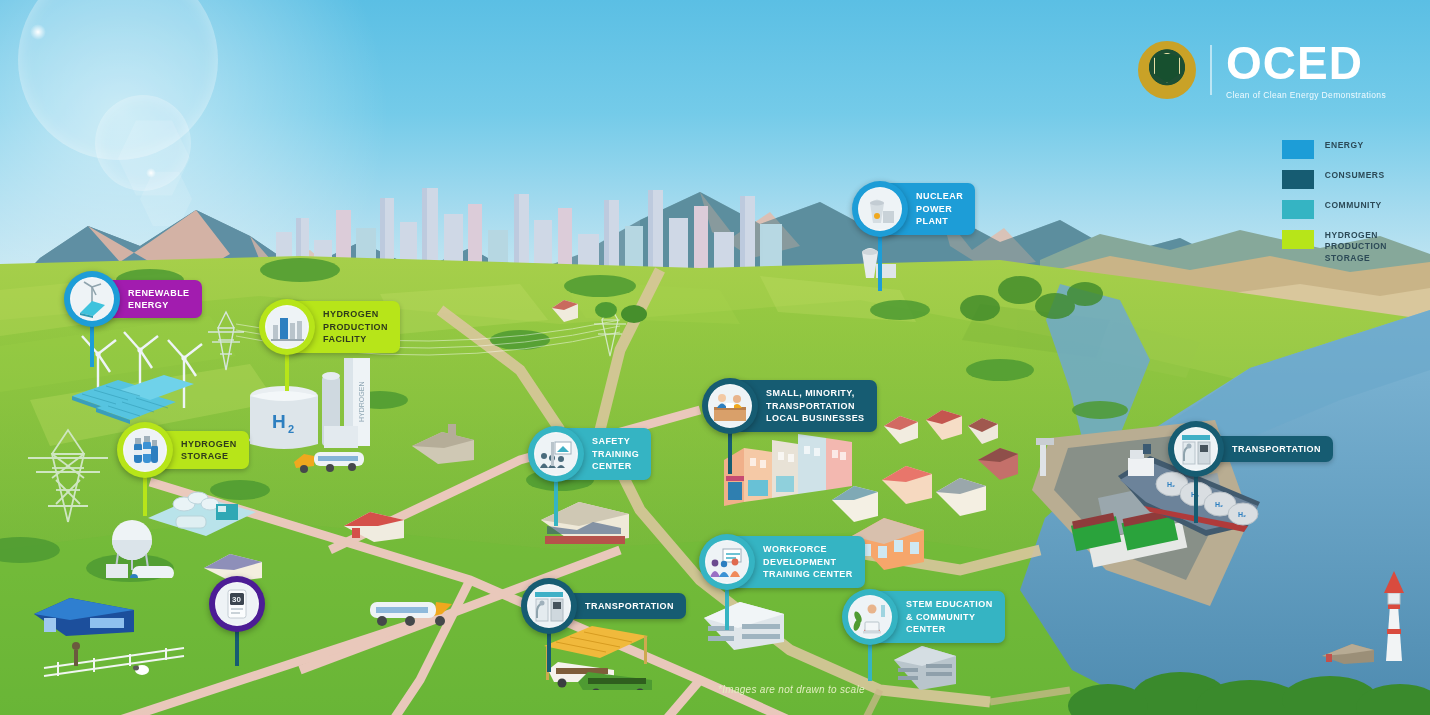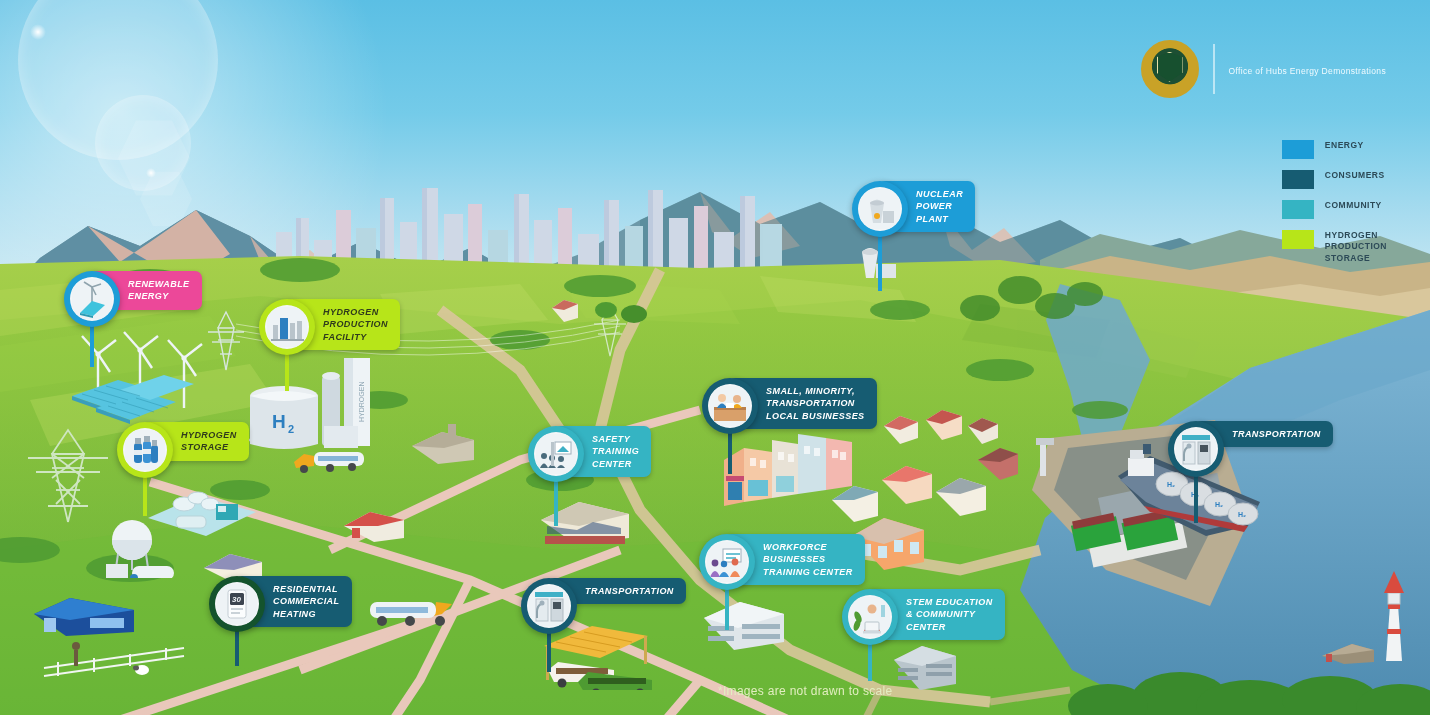--- a/index.html
+++ b/index.html
@@ -41,32 +41,32 @@
   .oced-sub { font-size:8.5px; letter-spacing:.35px; margin-top:5px; color:#f0fbff; }
 
   
   .legend { position:absolute; right:43px; top:140px; }
   .lg-row { display:flex; align-items:flex-start; margin-bottom:11px; }
   .lg-sw { width:32px; height:19px; flex:none; margin-right:11px; }
   .lg-tx { font-size:8.5px; font-weight:bold; color:#2c4a57; letter-spacing:.5px;
            line-height:1.35; text-transform:uppercase; }
 
   
-  .callout { position:absolute; display:flex; align-items:flex-start;font-style:italic; }
+  .callout { position:absolute; display:flex; align-items:center; }
   .pin { position:absolute; left:50%; top:100%; width:4px; transform:translateX(-50%);
          z-index:0; }
   .bubble { border-radius:7px; padding:7px 12px 7px 38px; margin-left:-30px;
      font-size:9px; font-weight:bold; color:#fff; letter-spacing:.45px; line-height:1.38;
      box-shadow:0 2px 5px rgba(0,0,0,.22); position:relative; z-index:1; white-space:pre-line; }
   .disc { width:56px; height:56px; border-radius:50%; position:relative; z-index:3;
      display:flex; align-items:center; justify-content:center; flex:none;
      box-shadow:0 2px 6px rgba(0,0,0,.3); }
   .disc-in { width:44px; height:44px; border-radius:50%; background:#f3f6f8;
      overflow:hidden; display:flex; align-items:center; justify-content:center; }
-  .footnote { position:absolute; font-size:12px; color:#e2eec0;
+  .footnote { position:absolute; font-size:10px; font-style:italic; color:#e2eec0;
      letter-spacing:.3px; }
 
   svg { display:block; }
 </style>
 </head>
 <body>
 
 <div id="stage">
 
   <div class="sky"></div>
@@ -582,21 +582,22 @@
     <ellipse cx="86" cy="30" rx="13" ry="9" fill="#468f2c"></ellipse>
   </svg>
 
 
   <div class="brand">
     <div class="seal">
         <div class="seal-i"></div>
       </div>
     <div class="divider"></div>
     <div class="oced">
-      <div class="oced-sub">Office of Hubs Energy Demonstrations</div>
+      <div class="oced-main">OCED</div>
+      <div class="oced-sub">Clean of Clean Energy Demonstrations</div>
     </div>
   </div>
 
   <div class="legend" id="legend">
       <div class="lg-row">
         <div class="lg-sw" style="background: rgb(29, 157, 215);"></div>
         <div class="lg-tx">ENERGY</div>
       </div>
       <div class="lg-row">
         <div class="lg-sw" style="background: rgb(22, 92, 114);"></div>
@@ -625,21 +626,21 @@
               <path d="M13,34 L10,14 Q17,7 24,14 L21,34 Z" fill="#d5dde2"></path>
               <ellipse cx="17" cy="14" rx="7" ry="2.5" fill="#c3ccd3"></ellipse>
               <rect x="23" y="22" width="11" height="12" fill="#c9d2d8"></rect>
               <circle cx="17" cy="27" r="3" fill="#f0a81e"></circle>
             </svg>
           </div>
         </div>
       </div>
       <div class="callout" style="left: 64px; top: 271px; flex-direction: row-reverse; justify-content: flex-end;">
         <div class="pin" style="height: 46px; background: rgb(29, 157, 215); left: 28px; top: 50px;"></div>
-        <div class="bubble" style="background: #ec4899; color: rgb(255, 255, 255);">RENEWABLE
+        <div class="bubble" style="background: #a21caf; color: rgb(255, 255, 255);">RENEWABLE
 ENERGY</div>
         <div class="disc" style="background: rgb(29, 157, 215);">
           <div class="disc-in">
             <svg viewBox="0 0 40 40" width="40" height="40">
               <rect width="40" height="40" fill="#eef3f6"></rect>
               <g stroke="#8fa3ad" stroke-width="1.6" fill="none">
                 <path d="M20,24 L20,8"></path>
                 <path d="M20,8 L12,3"></path>
                 <path d="M20,8 L29,5"></path>
                 <path d="M20,8 L24,16"></path>
@@ -749,21 +750,21 @@
               <rect x="24" y="16" width="8" height="7" fill="#46535c"></rect>
               <path d="M12,18 q-4,2 -4,8 l0,6" stroke="#8fa3ad" stroke-width="2" fill="none"></path>
               <circle cx="13" cy="17" r="2.5" fill="#9fb0bb"></circle>
             </svg>
           </div>
         </div>
       </div>
       <div class="callout" style="left: 699px; top: 534px; flex-direction: row-reverse; justify-content: flex-end;">
         <div class="pin" style="height: 46px; background: rgb(53, 180, 195); left: 28px; top: 50px;"></div>
         <div class="bubble" style="background: rgb(53, 180, 195); color: rgb(255, 255, 255);">WORKFORCE
-BUSINESSES
+DEVELOPMENT
 TRAINING CENTER</div>
         <div class="disc" style="background: rgb(53, 180, 195);">
           <div class="disc-in">
             <svg viewBox="0 0 40 40" width="40" height="40">
               <rect width="40" height="40" fill="#eef3f6"></rect>
               <rect x="16" y="7" width="18" height="13" fill="#fff" stroke="#9fb0bb"></rect>
               <path d="M19,12 L33,12 M19,16 L29,16" stroke="#3fb0c6" stroke-width="1.6"></path>
               <g>
                 <circle cx="8" cy="21" r="3.4" fill="#6b4a8f"></circle>
                 <path d="M3,35 Q8,23 13,35 Z" fill="#9a6fc4"></path>
@@ -771,24 +772,21 @@
                 <path d="M12,35 Q17,25 22,35 Z" fill="#3b92d4"></path>
                 <circle cx="28" cy="20" r="3.4" fill="#e06a4f"></circle>
                 <path d="M23,35 Q28,23 33,35 Z" fill="#f08a5a"></path>
               </g>
             </svg>
           </div>
         </div>
       </div>
       <div class="callout" style="left: 209px; top: 576px; flex-direction: row-reverse; justify-content: flex-end;">
         <div class="pin" style="height: 40px; background: rgb(22, 92, 114); left: 28px; top: 50px;"></div>
-        <div class="bubble" style="background: rgb(22, 92, 114); color: rgb(255, 255, 255);">RESIDENTIAL
-COMMERCIAL
-HEATING</div>
-        <div class="disc" style="background: #14532d;">
+        <div class="disc" style="background: #4c1d95;">
           <div class="disc-in">
             <svg viewBox="0 0 40 40" width="40" height="40">
               <rect width="40" height="40" fill="#eef3f6"></rect>
               <rect x="11" y="6" width="18" height="28" rx="2.5" fill="#fbfdfe" stroke="#c3ccd3"></rect>
               <rect x="13" y="9" width="14" height="12" rx="1.5" fill="#3c4550"></rect>
               <text x="15" y="18" font-size="8" fill="#eef3f6" font-family="Liberation Sans, sans-serif" font-weight="bold">30</text>
               <g fill="#c9d2d8">
                 <rect x="14" y="24" width="12" height="2"></rect>
                 <rect x="14" y="28" width="9" height="2"></rect>
               </g>

